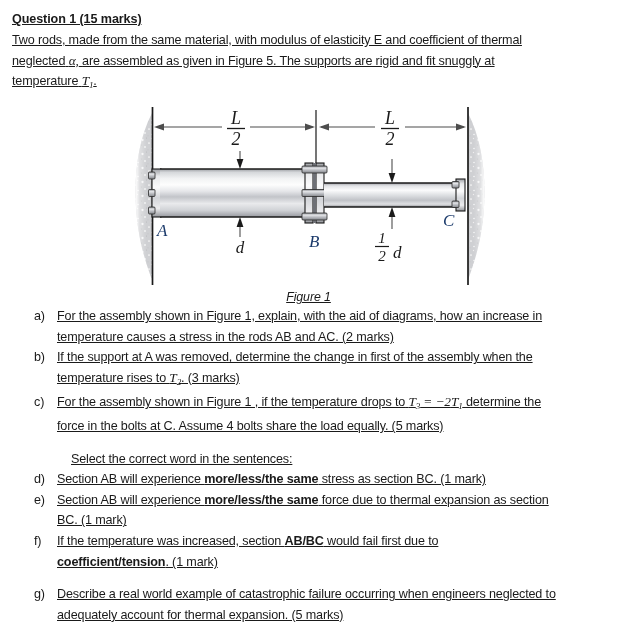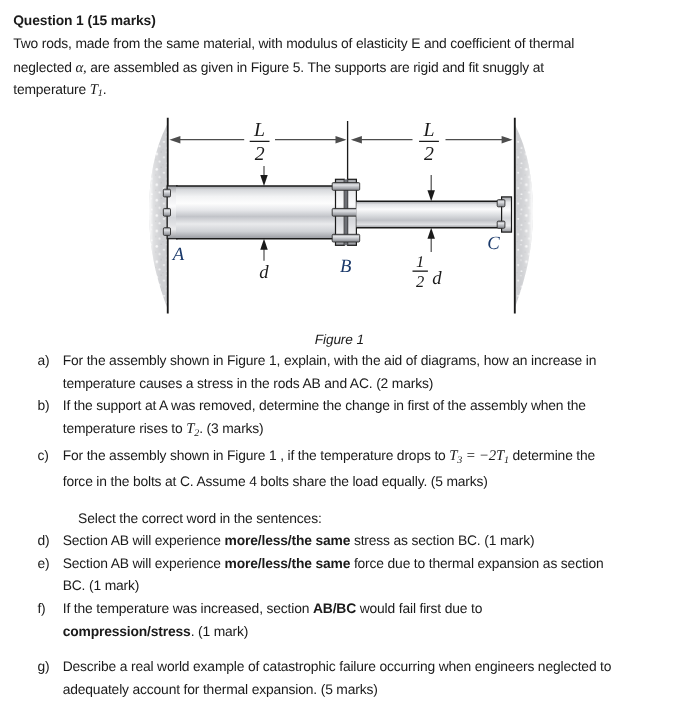--- a/index.html
+++ b/index.html
@@ -14,20 +14,21 @@
     color: #1a1a1a;
     overflow: hidden;
     position: relative;
   }
   .page {
     position: relative;
     width: 623px;
     height: 628px;
     box-sizing: border-box;
     padding: 10px 18px 0 12px;
+    text-decoration: underline;
   }
 
   
   .q-title {
     font-weight: bold;
     font-size: 12.6px;
     line-height: 19px;
     margin: 0 0 1px 0;
     letter-spacing: -0.1px;
   }
@@ -53,21 +54,21 @@
   .figure-wrap {
     position: relative;
     width: 623px;
     height: 195px;
     margin-left: -12px;
   }
   .fig-caption {
     text-align: center;
     font-style: italic;
     font-size: 12.4px;
-    margin: 12px 0 2px 0;
+    margin: 0 0 2px 0;
     letter-spacing: -0.1px;
   }
 
   
   .qlist {
     margin: 0;
     padding: 0;
     list-style: none;
   }
   .qitem {
@@ -321,21 +322,21 @@
 
     <li class="qitem">
       <span class="lbl">e)</span>
       <span>Section AB will experience </span><b class="choice">more/less/the same</b><span> force due to thermal expansion as section</span><br>
       <span>BC. (1 mark)</span>
     </li>
 
     <li class="qitem">
       <span class="lbl">f)</span>
       <span>If the temperature was increased, section </span><b class="choice">AB/BC</b><span> would fail first due to</span><br>
-      <b class="choice">compression/stress</b><span>.  (1 mark)</span>
+      <b class="choice">coefficient/tension</b><span>.  (1 mark)</span>
     </li>
   </ul>
 
   <div class="spacer-sm"></div>
 
   <ul class="qlist">
     <li class="qitem">
       <span class="lbl">g)</span>
       <span>Describe a real world example of catastrophic failure occurring when engineers neglected to</span><br>
       <span>adequately account for thermal expansion.  (5 marks)</span>

